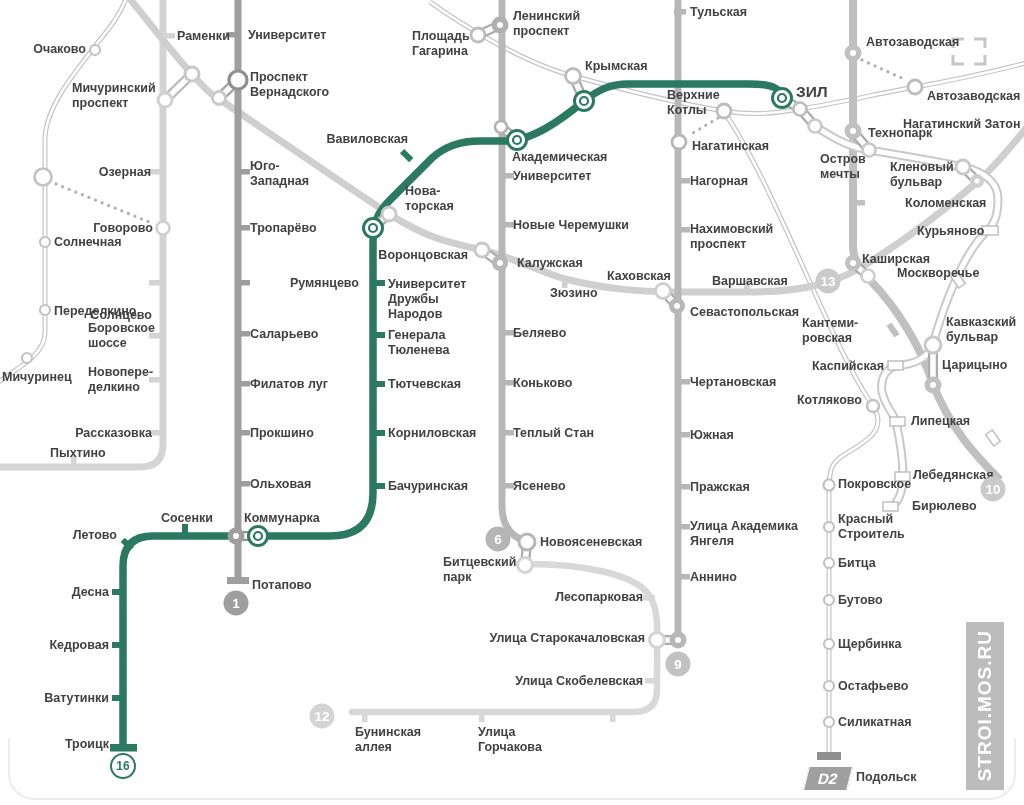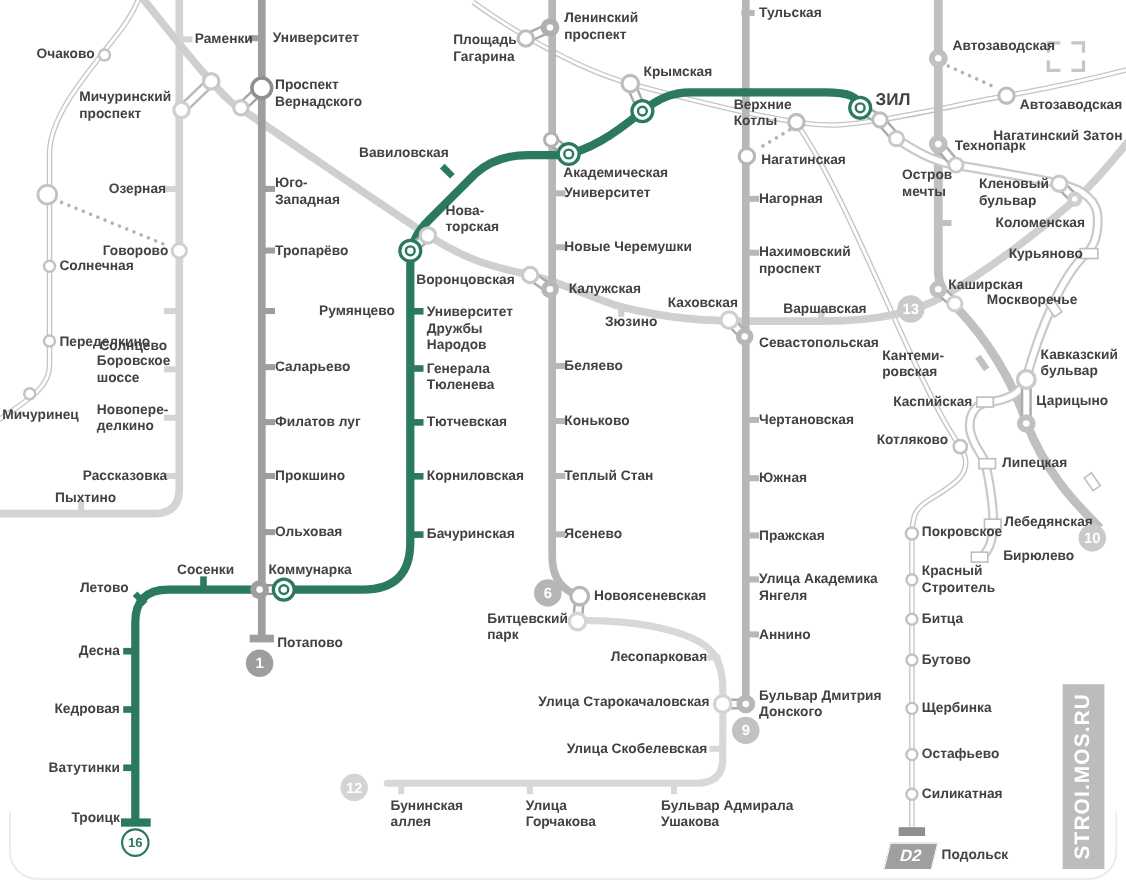--- a/index.html
+++ b/index.html
@@ -369,43 +369,39 @@
 проспект</div>
       <div class="lbl" style="left: 712px; top: 281px;">Варшавская</div>
       <div class="lbl" style="left: 607px; top: 276px;">Каховская</div>
       <div class="lbl" style="left: 690px; top: 312px;">Севастопольская</div>
       <div class="lbl" style="left: 690px; top: 382px;">Чертановская</div>
       <div class="lbl" style="left: 690px; top: 435px;">Южная</div>
       <div class="lbl" style="left: 690px; top: 487px;">Пражская</div>
       <div class="lbl" style="left: 690px; top: 534px;">Улица Академика
 Янгеля</div>
       <div class="lbl" style="left: 690px; top: 577px; text-align: center;">Аннино</div>
-      <div class="lbl" style="left: 690px; top: 640px;">Бульвар Дмитрия
-Донского</div>
       <div class="lbl" style="left: 513px; top: 176px;">Университет</div>
       <div class="lbl" style="left: 513px; top: 225px;">Новые Черемушки</div>
       <div class="lbl" style="left: 517px; top: 263px;">Калужская</div>
       <div class="lbl" style="left: 550px; top: 293px; text-align: center;">Зюзино</div>
       <div class="lbl r" style="left: 468px; top: 255px;">Воронцовская</div>
       <div class="lbl" style="left: 513px; top: 333px;">Беляево</div>
       <div class="lbl" style="left: 513px; top: 383px;">Коньково</div>
       <div class="lbl" style="left: 513px; top: 433px;">Теплый Стан</div>
       <div class="lbl" style="left: 513px; top: 486px;">Ясенево</div>
       <div class="lbl" style="left: 540px; top: 542px;">Новоясеневская</div>
       <div class="lbl" style="left: 443px; top: 570px;">Битцевский
 парк</div>
       <div class="lbl r" style="left: 643px; top: 597px;">Лесопарковая</div>
       <div class="lbl r" style="left: 645px; top: 638px;">Улица Старокачаловская</div>
       <div class="lbl r" style="left: 643px; top: 681px;">Улица Скобелевская</div>
       <div class="lbl" style="left: 355px; top: 740px;">Бунинская
 аллея</div>
       <div class="lbl" style="left: 478px; top: 740px;">Улица
 Горчакова</div>
-      <div class="lbl" style="left: 601px; top: 740px;">Бульвар Адмирала
-Ушакова</div>
     </div>
 
   <div id="badges-layer">
       <div class="badge" style="left: 236px; top: 603px; background: rgb(158, 158, 158); color: rgb(255, 255, 255);">1</div>
       <div class="badge" style="left: 498px; top: 539px; background: rgb(181, 181, 181); color: rgb(255, 255, 255);">6</div>
       <div class="badge" style="left: 678px; top: 664px; background: rgb(194, 194, 194); color: rgb(255, 255, 255);">9</div>
       <div class="badge" style="left: 993px; top: 489px; background: rgb(202, 202, 202); color: rgb(255, 255, 255);">10</div>
       <div class="badge" style="left: 322px; top: 716px; background: rgb(212, 212, 212); color: rgb(255, 255, 255);">12</div>
       <div class="badge" style="left: 828px; top: 281px; background: rgb(202, 202, 202); color: rgb(255, 255, 255);">13</div>
       <div class="badge" style="left: 123px; top: 766px; background: rgb(255, 255, 255); color: rgb(43, 121, 97); border: 2.5px solid rgb(43, 121, 97); width: 22px; height: 22px; font-size: 12px;">16</div>

